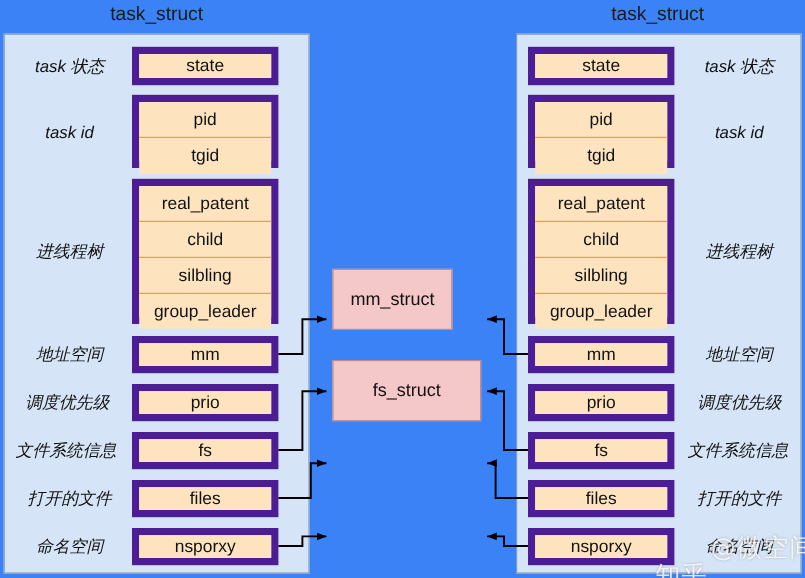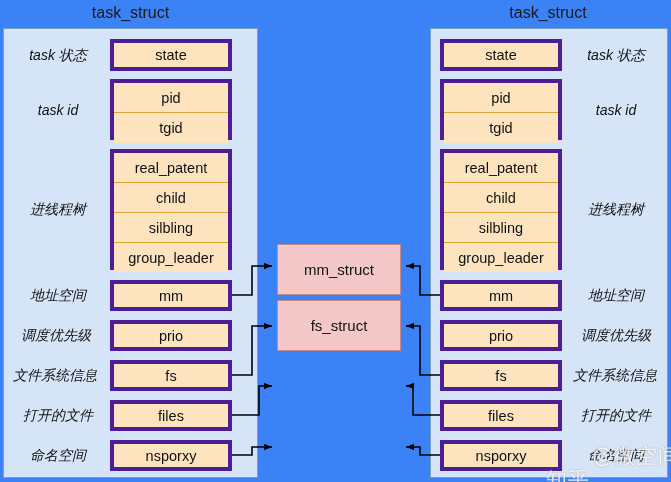--- a/index.html
+++ b/index.html
@@ -20,21 +20,21 @@
   }
 
   .task-panel {
     position: absolute;
     background: #d6e4f7;
     border: 1px solid #7d9cc0;
   }
 
   .field-group {
     position: absolute;
-    border: 4px solid #4c1d95;
+    border: 6px solid #4c1d95;
     background: #fde4bf;
   }
   .field-row {
     background: #fde4bf;
     color: #111;
     font-size: 14.5px;
     display: flex;
     align-items: center;
     justify-content: center;
     border-bottom: 1px solid #dfa433;
@@ -178,21 +178,21 @@
 
   <div class="side-label right-col" style="left:566px;top:40px;width:100px;height:31px;">task 状态</div>
   <div class="side-label right-col" style="left:566px;top:80px;width:100px;height:60px;">task id</div>
   <div class="side-label right-col" style="left:566px;top:150px;width:100px;height:120px;">进线程树</div>
   <div class="side-label right-col" style="left:566px;top:280px;width:100px;height:31px;">地址空间</div>
   <div class="side-label right-col" style="left:563px;top:320px;width:106px;height:31px;">调度优先级</div>
   <div class="side-label right-col" style="left:560px;top:360px;width:110px;height:31px;">文件系统信息</div>
   <div class="side-label right-col" style="left:566px;top:400px;width:100px;height:31px;">打开的文件</div>
   <div class="side-label right-col" style="left:566px;top:440px;width:100px;height:31px;">命名空间</div>
 
-  <div class="struct-box" style="left:277px;top:244px;width:124px;height:51px;">mm_struct</div>
+  <div class="struct-box" style="left:277px;top:224px;width:100px;height:51px;">mm_struct</div>
   <div class="struct-box" style="left:277px;top:300px;width:124px;height:51px;">fs_struct</div>
 
   <svg class="edge-layer" viewBox="0 0 671 482" xmlns="http://www.w3.org/2000/svg">
     <defs>
       <marker id="arrR" markerWidth="9" markerHeight="9" refX="8" refY="3.2" orient="auto" markerUnits="userSpaceOnUse">
         <path d="M0,0 L8,3.2 L0,6.4 Z" fill="#000"></path>
       </marker>
       <marker id="arrL" markerWidth="9" markerHeight="9" refX="8" refY="3.2" orient="auto" markerUnits="userSpaceOnUse">
         <path d="M0,0 L8,3.2 L0,6.4 Z" fill="#000"></path>
       </marker>

